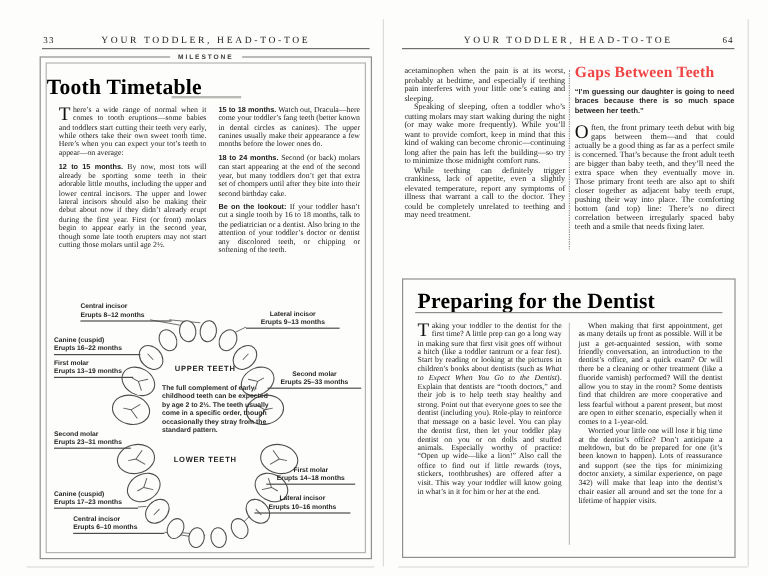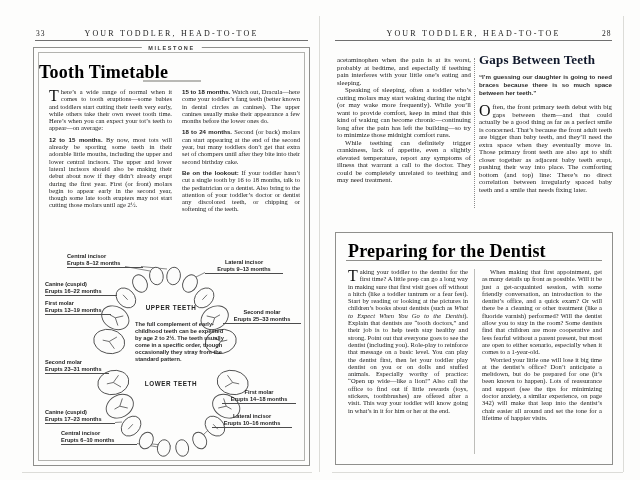--- a/index.html
+++ b/index.html
@@ -22,42 +22,42 @@
   .bt{font-size:6.5px;line-height:7.3px;text-align:justify;color:#202020}
   .bt2{font-size:6.8px;line-height:7.5px;text-align:justify;color:#202020}
   .ind{text-indent:8px}
   .mt{margin-top:4px}
   .lead{font-family:"Liberation Sans",sans-serif;font-weight:bold;font-size:6.1px}
   .dropcap{float:left;font-size:16px;line-height:13px;padding:1px 2px 0 0;color:#111}
   .it{font-style:italic}
   .coldiv-dot{border-left:1px dotted #8a8a8a}
   .coldiv-solid{border-left:1px solid #bdbdb9}
   
-  .secthead{font-size:13px;font-weight:700;color:#0f172a;letter-spacing:.2px}
+  .secthead{font-size:13px;font-weight:700;color:#ef4444;letter-spacing:.2px}
   .quote{font-family:"Liberation Sans",sans-serif;font-weight:bold;font-size:6.2px;line-height:8px;color:#2b2b2b;text-align:justify}
   
   .dlabel{position:absolute;font-family:"Liberation Sans",sans-serif;font-weight:bold;font-size:5.6px;line-height:6.6px;color:#222;border-bottom:1px solid #4c4c4c;padding-bottom:1px}
   .dlabel.r{text-align:center}
   .archlabel{position:absolute;font-family:"Liberation Sans",sans-serif;font-weight:bold;font-size:6.3px;letter-spacing:.6px;color:#222;text-align:center}
   .centernote{position:absolute;font-family:"Liberation Sans",sans-serif;font-weight:bold;font-size:5.7px;line-height:7.1px;color:#2a2a2a}
 </style>
 </head>
 <body>
 
 <div class="abs edge" style="left:319px;top:16px;width:1px;height:456px"></div>
 <div class="abs edge" style="left:623px;top:16px;width:1px;height:456px"></div>
 <div class="abs edge" style="left:22px;top:472px;width:290px;height:1px"></div>
 <div class="abs edge" style="left:332px;top:472px;width:291px;height:1px"></div>
 
 <div class="abs pagenum" style="left:36px;top:29px">33</div>
 <div class="abs runhead" style="left:35px;top:29px;width:273px">YOUR TODDLER, HEAD-TO-TOE</div>
 <div class="abs headrule" style="left:35px;top:40px;width:273px"></div>
 
 <div class="abs runhead" style="left:335px;top:29px;width:277px">YOUR TODDLER, HEAD-TO-TOE</div>
-<div class="abs pagenum" style="left:602px;top:29px">28</div>
+<div class="abs pagenum" style="left:602px;top:29px">64</div>
 <div class="abs headrule" style="left:335px;top:40px;width:277px"></div>
 
 <div class="abs outerbox" style="left:33px;top:47px;width:277px;height:419px">
   <div class="tab">MILESTONE</div>
   <div class="innerbox">
     <div class="abs boxtitle" style="left:0;top:9px;width:100%">Tooth Timetable</div>
     <div class="abs titlerule" style="left:50%;transform:translateX(-50%);top:27px;width:58px"></div>
 
     <div class="abs bt" style="left:10px;top:35px;width:123px">
       <p><span class="dropcap">T</span><span>here’s a wide range of normal when it comes to tooth eruptions—some babies and toddlers start cutting their teeth very early, while others take their own sweet tooth time. Here’s when you can expect your tot’s teeth to appear—on average:</span></p>

